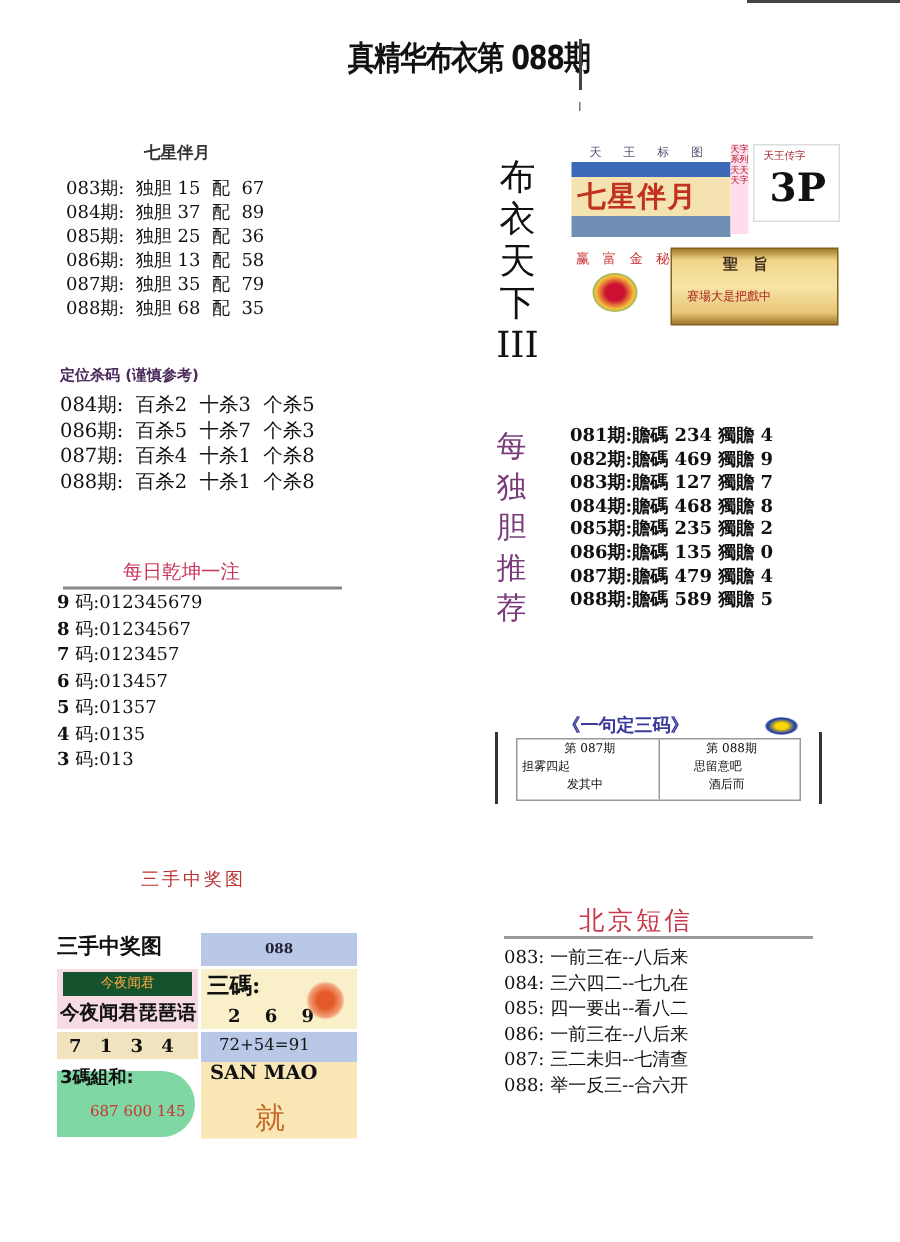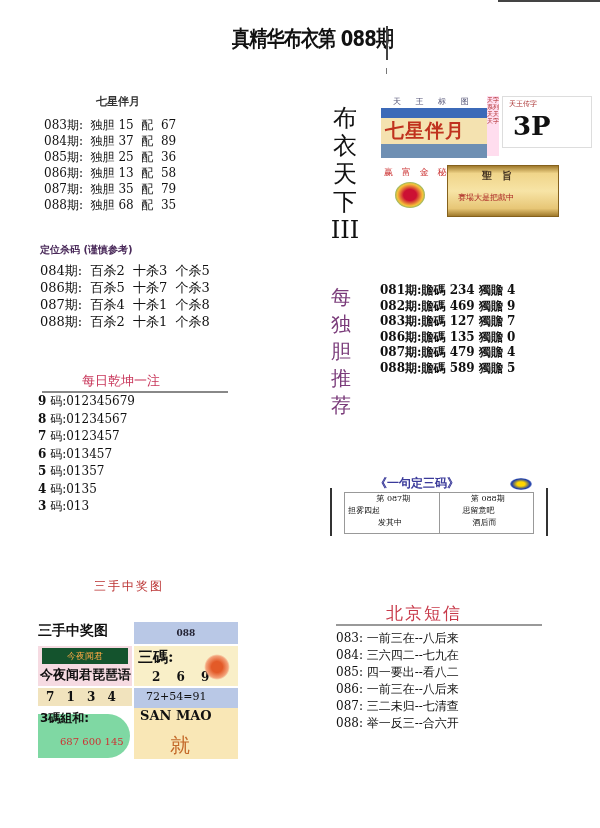--- a/index.html
+++ b/index.html
@@ -17,21 +17,21 @@
   .kill-list div{white-space:pre;}
   .daily-head{left:82px;top:372px;color:#c8365a;font-size:13px;font-weight:normal;}
   .daily-rule{left:42px;top:391px;width:186px;height:2px;background:#888;}
   .daily-list{left:38px;top:393px;font-size:12px;line-height:17.5px;}
   .daily-list b{font-weight:bold;}
   .bu-vert{left:330px;top:104px;font-size:24px;line-height:28px;width:30px;text-align:center;}
   .ad-top{left:381px;top:96px;width:106px;height:62px;background:linear-gradient(#fff 0 12px,#3c6ab8 12px 22px,#f4e2b0 22px 48px,#6e8fb3 48px);}
   .ad-top .seven{position:absolute;left:4px;top:22px;font-size:19px;color:#c0321e;font-weight:bold;letter-spacing:1px;}
   .ad-top .small{position:absolute;left:12px;top:0px;font-size:8px;color:#557;letter-spacing:6px;}
   .ad-side{left:487px;top:96px;width:12px;height:60px;font-size:6px;line-height:7px;color:#a22;background:#fde;}
-  .ad-logo{left:502px;top:96px;width:56px;height:50px;border:1px solid #ddd;background:#fff;padding-left:32px;}
+  .ad-logo{left:502px;top:96px;width:56px;height:50px;border:1px solid #ddd;background:#fff;}
   .ad-logo .k{position:absolute;left:6px;top:2px;font-size:7px;color:#a33;}
   .ad-logo .m{position:absolute;left:10px;top:14px;font-size:26px;font-weight:bold;}
   .ad-red{left:384px;top:166px;font-size:9px;color:#c33;letter-spacing:3px;}
   .ad-circle{left:395px;top:182px;width:30px;height:26px;border-radius:50%;background:radial-gradient(#c13 30%,#f6c33a 60%,#4a8 80%);}
   .scroll{left:447px;top:165px;width:110px;height:50px;background:linear-gradient(#a07a2c,#f0d58a 15%,#f7e4a6 50%,#e7c676 85%,#a07a2c);border:1px solid #85611c;}
   .scroll .t{position:absolute;left:34px;top:3px;font-size:10px;color:#432;letter-spacing:10px;font-weight:bold;}
   .scroll .b{position:absolute;left:10px;top:26px;font-size:8px;color:#a22;}
   .mei-vert{left:328px;top:284px;font-size:20px;line-height:27px;color:#7a3b7a;width:26px;text-align:center;}
   .gall-list{left:380px;top:283px;font-size:12px;line-height:15.6px;font-weight:bold;}
   .gall-list div{white-space:pre;}
@@ -135,20 +135,22 @@
   <div>每</div>
     <div>独</div>
     <div>胆</div>
     <div>推</div>
     <div>荐</div>
 </div>
 <div class="abs gall-list">
   <div>081期:贍碼 234 獨贍 4</div>
   <div>082期:贍碼 469 獨贍 9</div>
   <div>083期:贍碼 127 獨贍 7</div>
+  <div>084期:贍碼 468 獨贍 8</div>
+  <div>085期:贍碼 235 獨贍 2</div>
   <div>086期:贍碼 135 獨贍 0</div>
   <div>087期:贍碼 479 獨贍 4</div>
   <div>088期:贍碼 589 獨贍 5</div>
 </div>
 
 <div class="abs yiju-head">《一句定三码》</div>
 <div class="abs yiju-ball"></div>
 <div class="abs yiju-box">
   <div class="yiju-grid">
     <div class="yiju-col">

